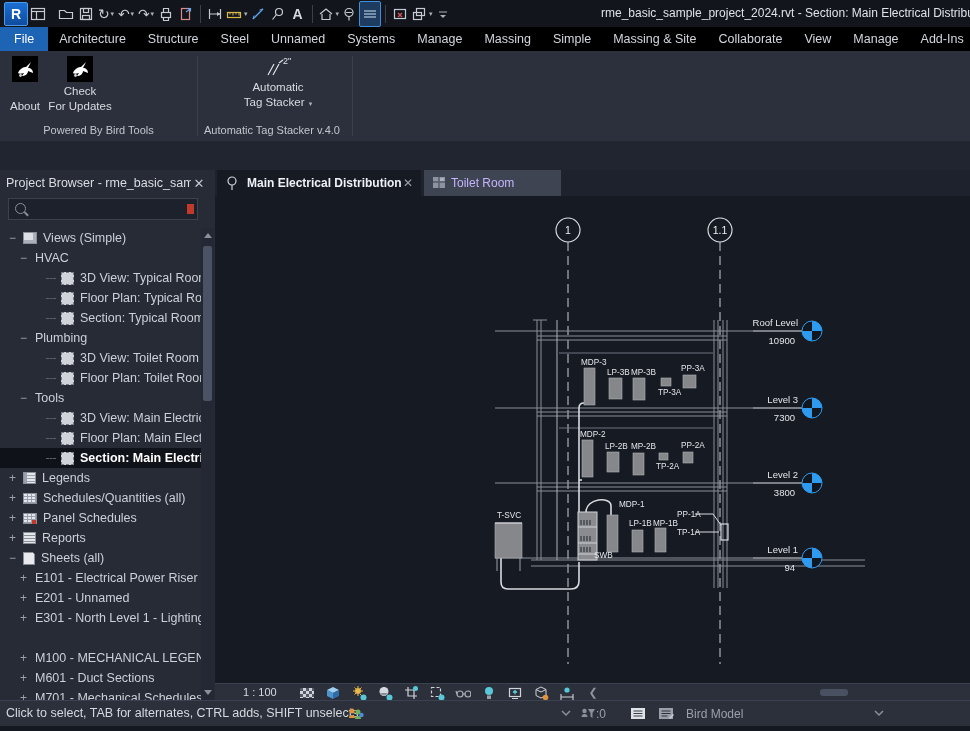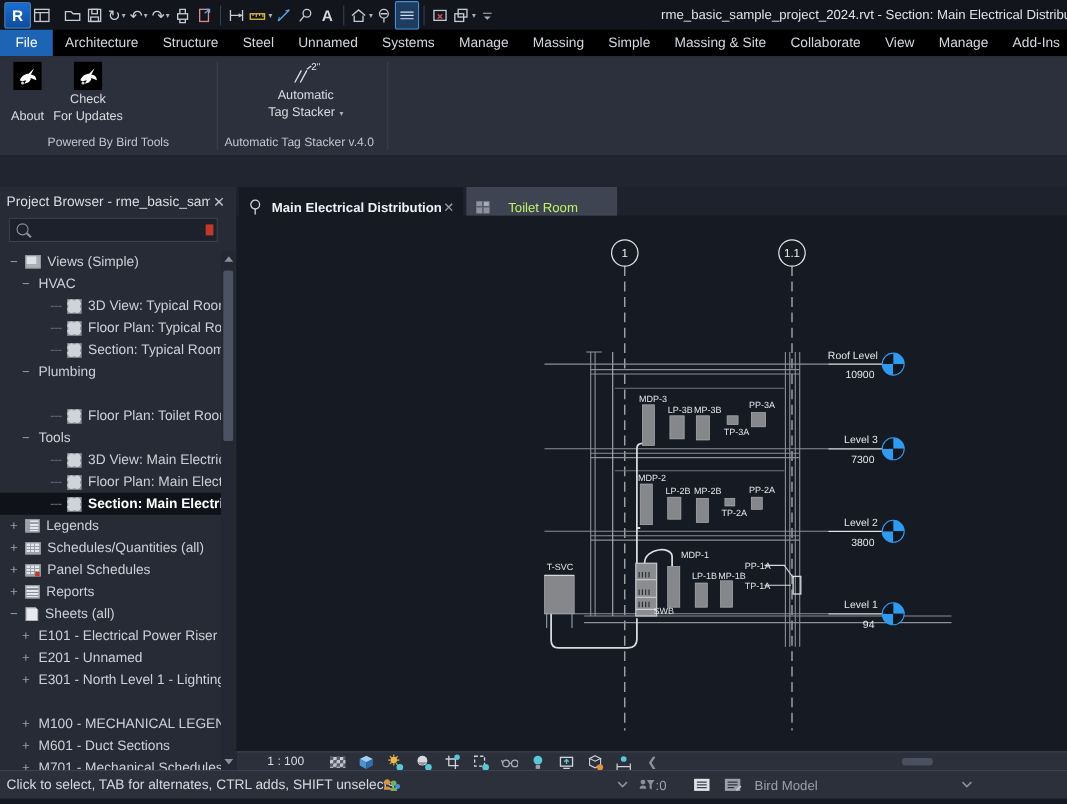--- a/index.html
+++ b/index.html
@@ -78,26 +78,26 @@
       clip-path:polygon(0 0,75% 0,100% 25%,100% 100%,0 100%);}
   .pb-scroll{position:absolute;left:201px;top:58px;width:13px;bottom:0;background:#232834;}
   .pb-thumb{position:absolute;left:2px;top:18px;width:9px;height:155px;background:#4a5263;border-radius:2px;}
   .arr{position:absolute;left:3px;width:0;height:0;border-left:4px solid transparent;border-right:4px solid transparent;}
   .arr-up{top:5px;border-bottom:5px solid #8a8f99;}
   .arr-dn{bottom:5px;border-top:5px solid #8a8f99;}
 
   
   #main{left:215px;top:170px;width:755px;height:530px;background:#161a23;}
   #viewtabs{position:absolute;left:0;top:0;width:755px;height:26px;background:#1e222c;}
-  .vtab{position:absolute;top:0;height:26px;display:flex;align-items:flex-end;}
+  .vtab{position:absolute;top:0;height:26px;display:flex;align-items:center;}
   .vtab-active{left:2px;width:204px;background:#161a23;}
   .vtab-active .vlbl{font-weight:bold;font-size:12px;color:#eef1f5;margin-left:8px;}
   .vtab-x{margin-left:auto;margin-right:8px;color:#9aa0ab;font-size:12px;}
   .vtab-inactive{left:209px;width:137px;background:#3e4452;}
-  .vtab-inactive .vlbl{font-size:12px;color:#bef264;margin-left:15px;}
+  .vtab-inactive .vlbl{font-size:12px;color:#c4b5fd;margin-left:4px;}
   #canvas{position:absolute;left:0;top:26px;width:755px;height:487px;}
   #vcb{position:absolute;left:0;top:513px;width:755px;height:17px;background:#2b303b;border-top:1px solid #3a4150;}
   .vcb-scale{position:absolute;left:28px;top:0;height:17px;line-height:17px;font-size:11px;color:#d7dae0;}
   .vcb-icons{position:absolute;left:84px;top:0;height:17px;display:flex;align-items:center;gap:10px;}
   .vcb-ico{width:16px;height:16px;display:flex;align-items:center;justify-content:center;flex:none;}
   .checker{width:14px;height:10px;background-color:#555b66;
       background-image:linear-gradient(45deg,#cfd3da 25%,transparent 25%,transparent 75%,#cfd3da 75%),
                        linear-gradient(45deg,#cfd3da 25%,transparent 25%,transparent 75%,#cfd3da 75%);
       background-size:6px 6px;background-position:0 0,3px 3px;}
   .vchev{color:#8d93a0;font-size:11px;}
@@ -311,20 +311,25 @@
       <span class="lbl">Floor Plan: Typical Room</span>
     </div>
   <div class="trow d2" style="top:138px">
       <span class="dash"></span>
       <span class="ico ico-view"></span>
       <span class="lbl">Section: Typical Room W</span>
     </div>
   <div class="trow d1" style="top:158px">
       <span class="exp">−</span>
       <span class="lbl">Plumbing</span>
+    </div>
+  <div class="trow d2" style="top:178px">
+      <span class="dash"></span>
+      <span class="ico ico-view"></span>
+      <span class="lbl">3D View: Toilet Room</span>
     </div>
   <div class="trow d2" style="top:198px">
       <span class="dash"></span>
       <span class="ico ico-view"></span>
       <span class="lbl">Floor Plan: Toilet Room</span>
     </div>
   <div class="trow d1" style="top:218px">
       <span class="exp">−</span>
       <span class="lbl">Tools</span>
     </div>

